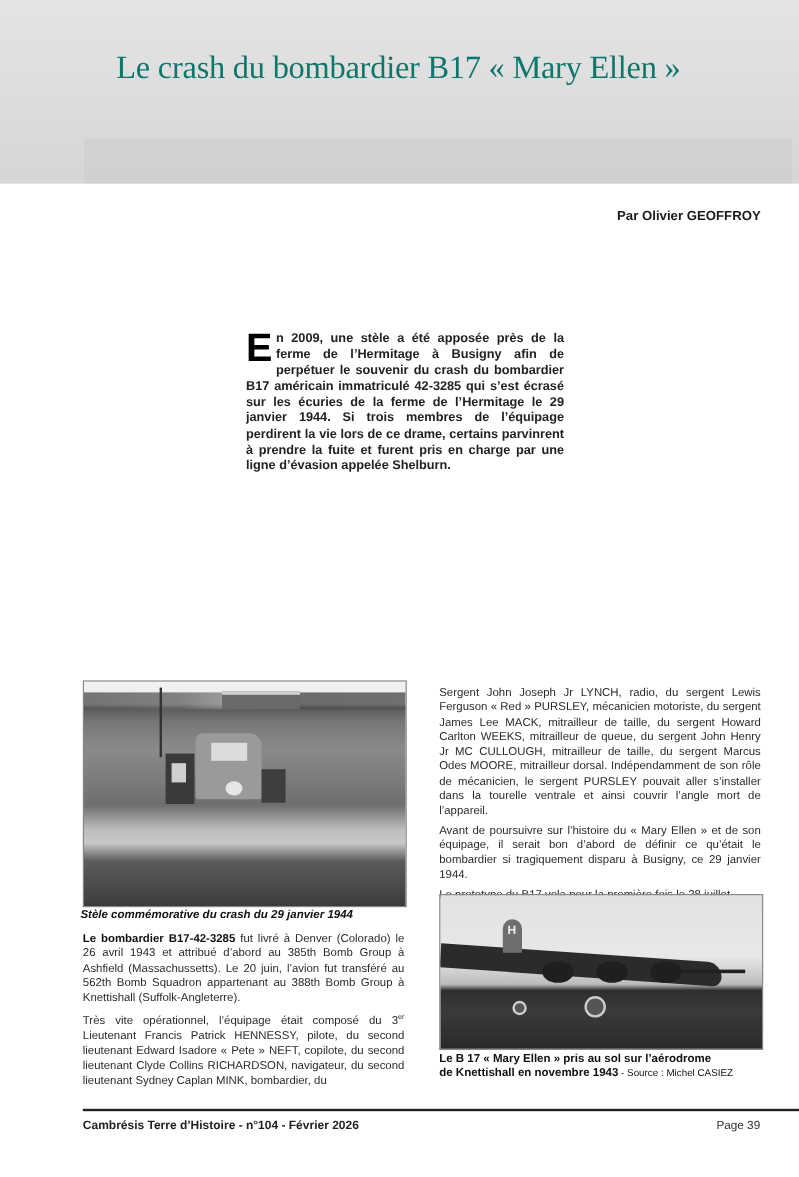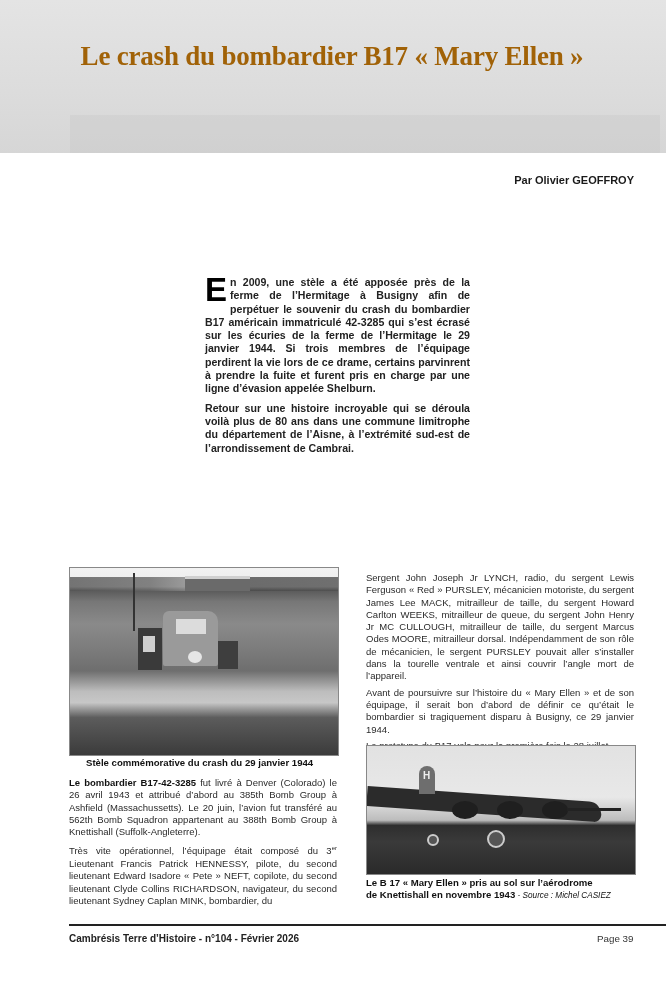--- a/index.html
+++ b/index.html
@@ -10,22 +10,22 @@
     .header-band {
       position: absolute; left: 0; top: 0; width: 666px; height: 153px;
       background: linear-gradient(180deg, #e4e4e4 0%, #dcdcdc 60%, #d6d6d6 100%);
     }
     .header-band::after {
       content: ""; position: absolute; left: 70px; top: 115px; width: 590px; height: 38px;
       background: rgba(190,190,190,0.25);
     }
     .title {
       position: absolute; left: 0; top: 40px; width: 664px; text-align: center;
-      font-family: "Liberation Serif", serif; font-weight: bold; font-size: 27px; line-height: 33px;
-      color: #a16207; letter-spacing: -0.2px; z-index: 2;
+      font-family: "Liberation Serif", serif; font-weight: normal; font-size: 27px; line-height: 33px;
+      color: #0f766e; letter-spacing: -0.2px; z-index: 2;
     }
     .title div { white-space: nowrap; }
     .author {
       position: absolute; right: 32px; top: 174px; font-size: 11px; font-weight: bold; color: #1a1a1a;
     }
     .intro {
       position: absolute; left: 205px; top: 276px; width: 265px;
       font-size: 10.6px; line-height: 13.3px; font-weight: bold; text-align: justify; color: #222;
     }
     .intro p { margin: 0 0 6px 0; }
@@ -53,21 +53,21 @@
     }
     .photo-b17 .fuselage { position:absolute; left:0; top:40px; width:235px; height:20px; background:#2b2b2b; border-radius:0 18px 10px 0; transform: rotate(4deg); transform-origin:left; }
     .photo-b17 .tail { position:absolute; left:52px; top:20px; width:16px; height:28px; background:#6e6e6e; border-radius:8px 8px 0 0; }
     .photo-b17 .tail::after { content:"H"; position:absolute; left:4px; top:4px; color:#eee; font-size:10px; font-weight:bold; }
     .photo-b17 .engine { position:absolute; top:55px; width:26px; height:18px; background:#1f1f1f; border-radius:50%; }
     .photo-b17 .nose { position:absolute; left:200px; top:62px; width:54px; height:3px; background:#222; }
     .photo-b17 .wheel { position:absolute; top:84px; width:14px; height:14px; background:#555; border-radius:50%; border:2px solid #ccc; }
     .caption {
       position: absolute; font-size: 9.6px; font-weight: bold; color: #111; line-height: 12px;
     }
-    .caption .source { font-weight: normal; font-style: italic; font-size: 8.2px; }
+    .caption .source { font-weight: normal; font-size: 8.2px; }
     .col {
       position: absolute; font-size: 9.5px; line-height: 12.3px; text-align: justify; color: #2a2a2a;
     }
     .col p { margin: 4px 0 4px 0; }
     .col b { color: #111; }
     .col sup { font-size: 6px; }
     .footer-rule { position: absolute; left: 69px; top: 924px; width: 597px; height: 2px; background: #222; }
     .footer-left { position: absolute; left: 69px; top: 933px; font-size: 10px; font-weight: bold; color: #222; }
     .footer-right { position: absolute; left: 597px; top: 933px; font-size: 9.8px; color: #333; text-align: right; }
   </style>
@@ -78,34 +78,33 @@
 <h1 class="title" style="margin:0;">
   <div>Le crash du bombardier B17 « Mary Ellen »</div>
 </h1>
 
 <div class="author">Par Olivier GEOFFROY</div>
 
 <div class="intro">
   <p>
     <span class="dropcap">E</span><span>n 2009, une stèle a été apposée près de la ferme de l’Hermitage à Busigny afin de perpétuer le souvenir du crash du bombardier B17 américain immatriculé 42-3285 qui s’est écrasé sur les écuries de la ferme de l’Hermitage le 29 janvier 1944. Si trois membres de l’équipage perdirent la vie lors de ce drame, certains parvinrent à prendre la fuite et furent pris en charge par une ligne d’évasion appelée Shelburn.</span>
   </p>
-  <p>Retour sur une histoire incroyable qui se déroula voilà plus de 80 ans dans une commune limitrophe du département de l’Aisne, à l’extrémité sud-est de l’arrondissement de Cambrai.</p>
 </div>
 
 <div class="photo photo-stele">
   <div class="treeline"></div>
   <div class="building"></div>
   <div class="pole"></div>
   <div class="stone"></div>
   <div class="plaque"></div>
   <div class="pillar-l"></div>
   <div class="pillar-r"></div>
   <div class="flowers"></div>
 </div>
-<div class="caption" style="left:86px; top:757px;">Stèle commémorative du crash du 29 janvier 1944</div>
+<div class="caption" style="left:67px; top:757px;font-style:italic;">Stèle commémorative du crash du 29 janvier 1944</div>
 
 <div class="col" style="left:69px; top:773px; width:268px;">
   <p><b>Le bombardier B17-42-3285</b><span> fut livré à Denver (Colorado) le 26 avril 1943 et attribué d’abord au 385th Bomb Group à Ashfield (Massachussetts). Le 20 juin, l’avion fut transféré au 562th Bomb Squadron appartenant au 388th Bomb Group à Knettishall (Suffolk-Angleterre).</span></p>
   <p><span>Très vite opérationnel, l’équipage était composé du 3</span><sup>er</sup><span> Lieutenant Francis Patrick HENNESSY, pilote, du second lieutenant Edward Isadore « Pete » NEFT, copilote, du second lieutenant Clyde Collins RICHARDSON, navigateur, du second lieutenant Sydney Caplan MINK, bombardier, du</span></p>
 </div>
 
 <div class="col" style="left:366px; top:568px; width:268px;">
   <p>Sergent John Joseph Jr LYNCH, radio, du sergent Lewis Ferguson « Red » PURSLEY, mécanicien motoriste, du sergent James Lee MACK, mitrailleur de taille, du sergent Howard Carlton WEEKS, mitrailleur de queue, du sergent John Henry Jr MC CULLOUGH, mitrailleur de taille, du sergent Marcus Odes MOORE, mitrailleur dorsal. Indépendamment de son rôle de mécanicien, le sergent PURSLEY pouvait aller s’installer dans la tourelle ventrale et ainsi couvrir l’angle mort de l’appareil.</p>
   <p>Avant de poursuivre sur l’histoire du « Mary Ellen » et de son équipage, il serait bon d’abord de définir ce qu’était le bombardier si tragiquement disparu à Busigny, ce 29 janvier 1944.</p>
   <p>Le prototype du B17 vola pour la première fois le 28 juillet</p>

